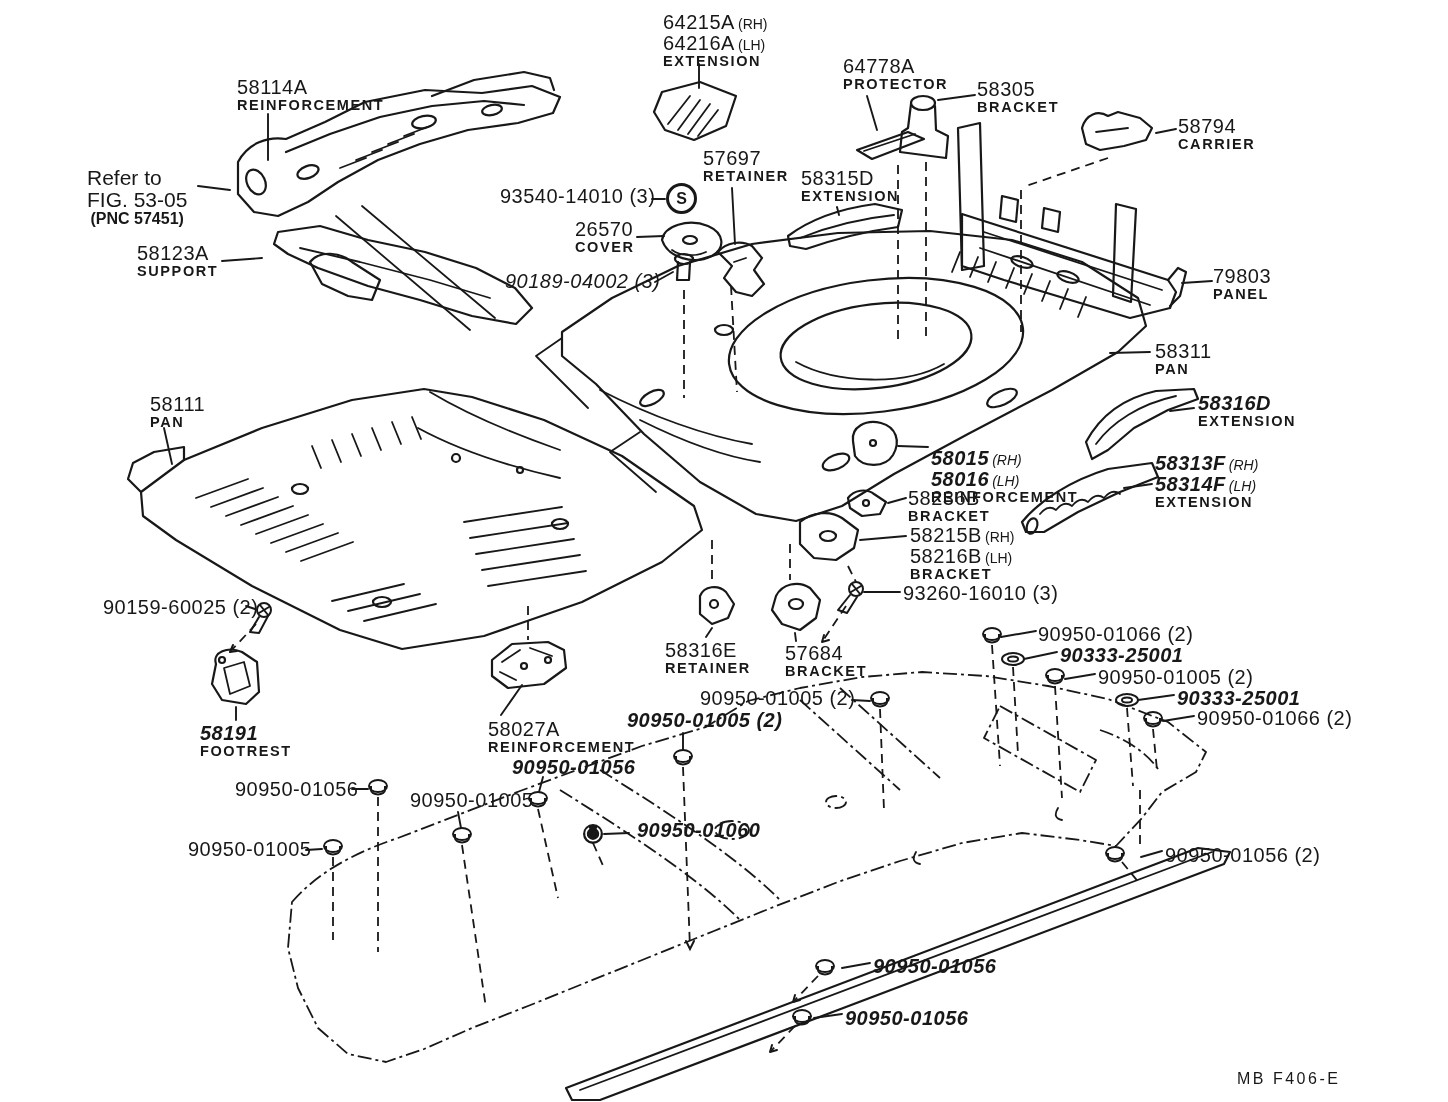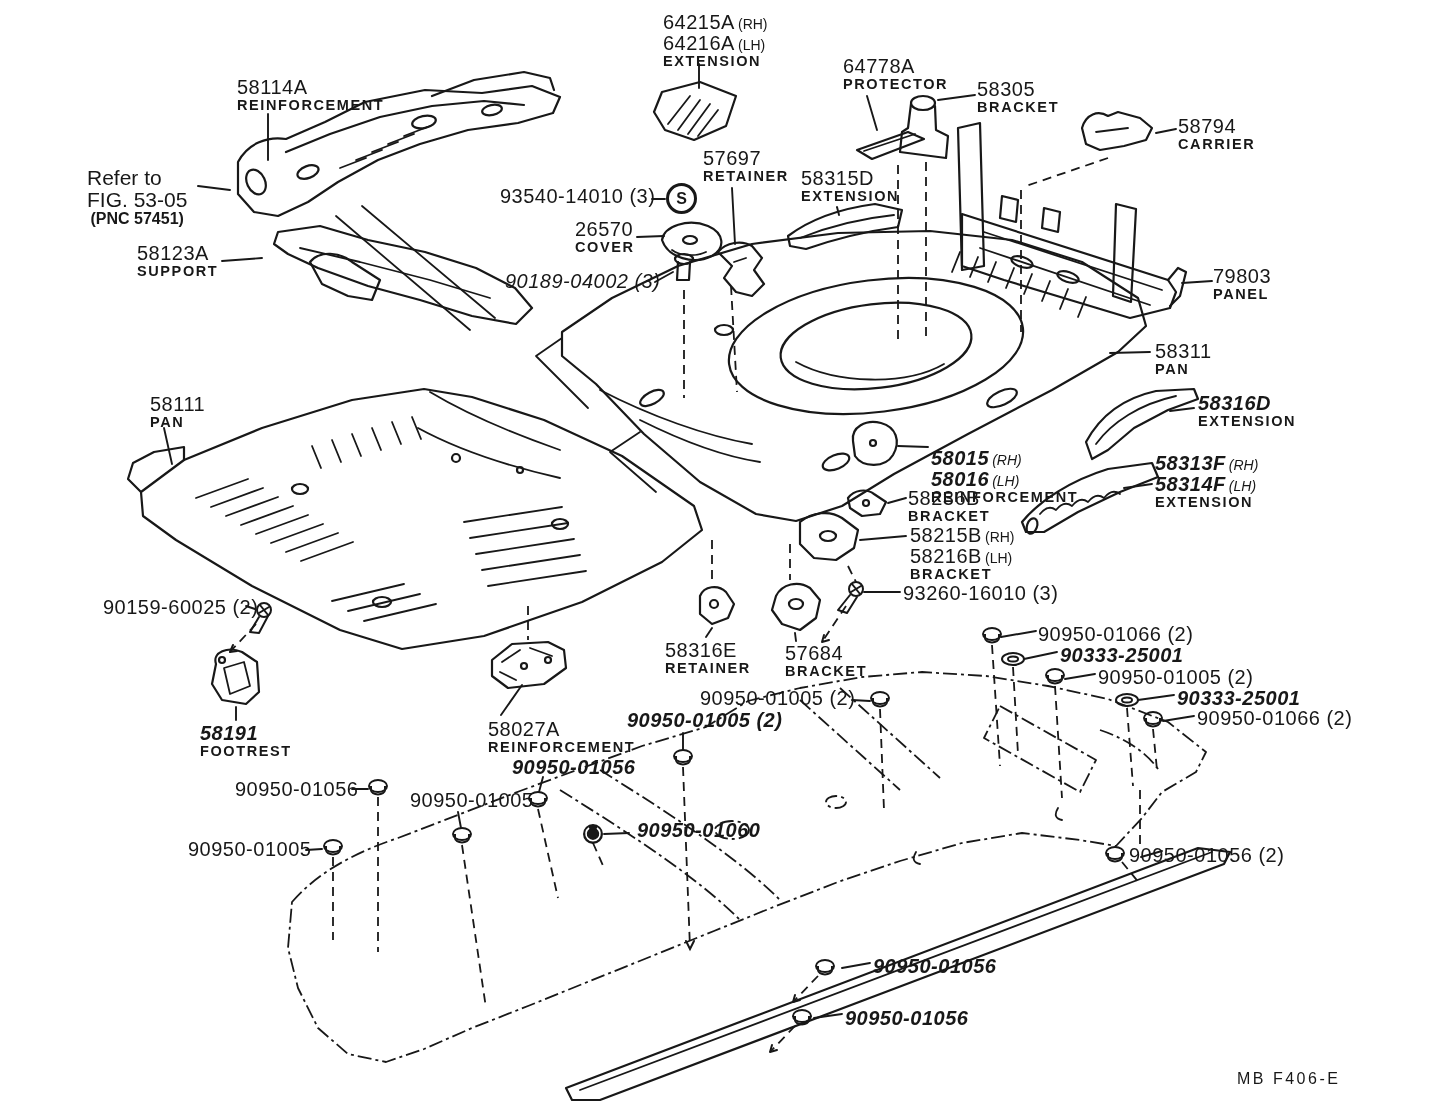--- a/index.html
+++ b/index.html
@@ -401,21 +401,21 @@
       </div>
       <div class="label" style="left: 410px; top: 790px;">
         <div class="line num"><span>90950-01005</span></div>
       </div>
       <div class="label" style="left: 637px; top: 820px;">
         <div class="line num b"><span>90950-01060</span></div>
       </div>
       <div class="label" style="left: 188px; top: 839px;">
         <div class="line num"><span>90950-01005</span></div>
       </div>
-      <div class="label" style="left: 1129px; top: 845px;">
+      <div class="label" style="left: 1165px; top: 845px;">
         <div class="line num"><span>90950-01056 (2)</span></div>
       </div>
       <div class="label" style="left: 873px; top: 956px;">
         <div class="line num b"><span>90950-01056</span></div>
       </div>
       <div class="label" style="left: 845px; top: 1008px;">
         <div class="line num b"><span>90950-01056</span></div>
       </div>
     </div>
 

